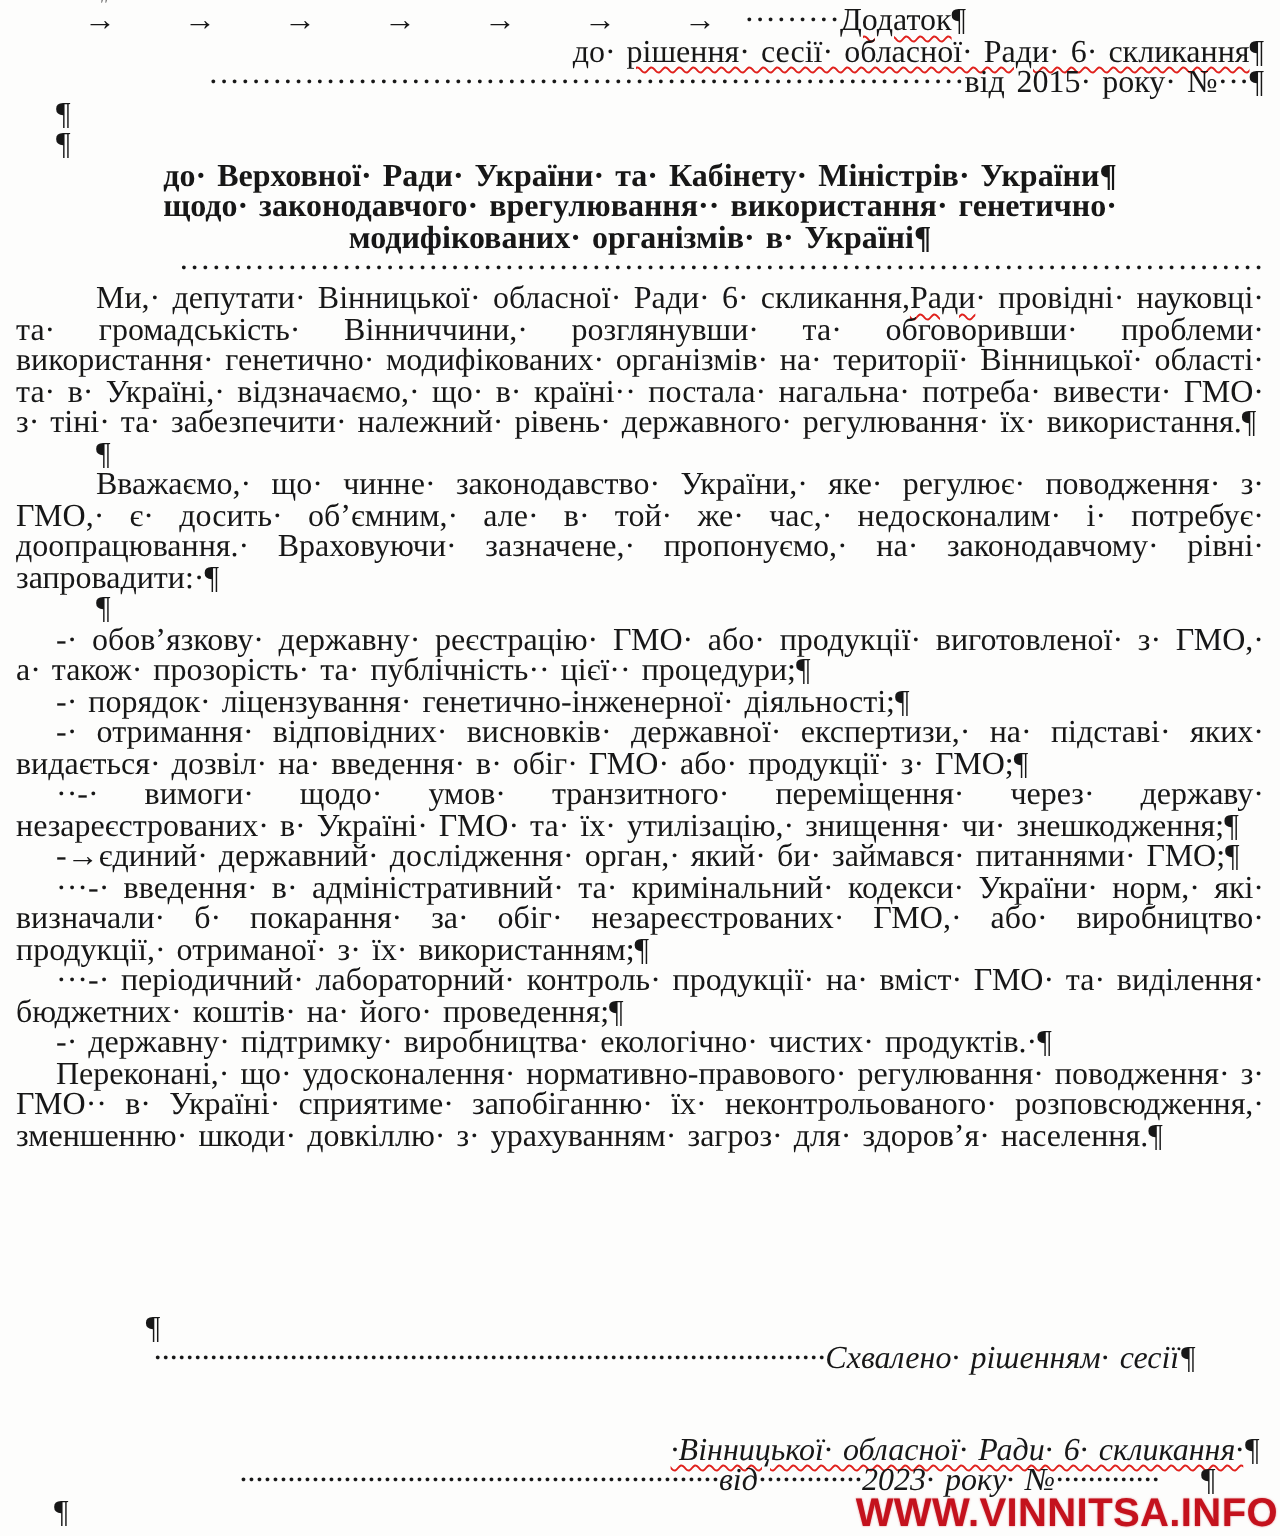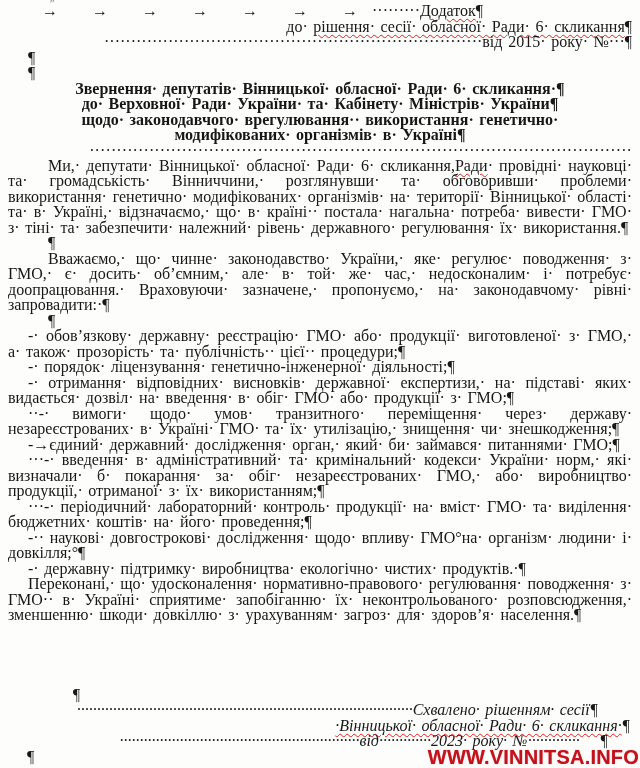--- a/index.html
+++ b/index.html
@@ -25,21 +25,21 @@
   .dotline{text-align:right;white-space:nowrap;overflow:hidden;height:15px;letter-spacing:0.1px;}
   
   .para{text-align:justify;text-indent:40px;}
   .li{text-align:justify;text-indent:20px;}
   
   .sq{text-decoration-line:underline;text-decoration-style:wavy;
       text-decoration-color:#e0201c;text-decoration-thickness:1px;text-underline-offset:2px;}
   
   .closing{position:absolute;left:8px;right:8px;bottom:4px;font-style:italic;}
   .c1{text-align:right;padding-right:34px;white-space:nowrap;}
-  .c2{text-align:right;padding-right:2px;white-space:nowrap;}
+  .c2{text-align:right;padding-right:2px;white-space:nowrap;margin-top:30px;}
   .c3{text-align:right;padding-right:24px;white-space:nowrap;}
   .c3 .tail-pilcrow{margin-left:20px;}
   .c4{font-style:normal;}
   .watermark{
     position:absolute;right:1px;bottom:1px;
     font-family:"Liberation Sans","DejaVu Sans",sans-serif;
     font-weight:bold;font-size:20px;line-height:20px;letter-spacing:0.2px;
     color:#c4121d;text-shadow:0 0 1px rgba(196,18,29,.55);
   }
 </style>
@@ -59,40 +59,38 @@
       <span>від</span>
       <span class="gap90"></span>
       <span>2015· року· №···</span>
       <span>¶</span>
   </div>
 
   <div class="e20">¶</div>
   <div class="e20">¶</div>
 
   <div>
-    <div class="title-line">Звернення· депутатів· Вінницької· обласної· Ради· 6· скликання·¶</div>
     <div class="title-line">до· Верховної· Ради· України· та· Кабінету· Міністрів· України¶</div>
     <div class="title-line">щодо· законодавчого· врегулювання·· використання· генетично·</div>
     <div class="title-line">модифікованих· організмів· в· Україні¶</div>
   </div>
   <div class="dotline">····································································································</div>
 
   <div>
     <div class="para"><span>Ми,· депутати· Вінницької· обласної· Ради· 6· скликання,</span><span class="sq">Ради</span><span>· провідні· науковці· та· громадськість· Вінниччини,· розглянувши· та· обговоривши· проблеми· використання· генетично· модифікованих· організмів· на· території· Вінницької· області· та· в· Україні,· відзначаємо,· що· в· країні·· постала· нагальна· потреба· вивести· ГМО· з· тіні· та· забезпечити· належний· рівень· державного· регулювання· їх· використання.¶</span></div>
     <div class="e40">¶</div>
     <div class="para">Вважаємо,· що· чинне· законодавство· України,· яке· регулює· поводження· з· ГМО,· є· досить· об’ємним,· але· в· той· же· час,· недосконалим· і· потребує· доопрацювання.· Враховуючи· зазначене,· пропонуємо,· на· законодавчому· рівні· запровадити:·¶</div>
     <div class="e40">¶</div>
     <div class="li">-· обов’язкову· державну· реєстрацію· ГМО· або· продукції· виготовленої· з· ГМО,· а· також· прозорість· та· публічність·· цієї·· процедури;¶</div>
     <div class="li">-· порядок· ліцензування· генетично-інженерної· діяльності;¶</div>
     <div class="li">-· отримання· відповідних· висновків· державної· експертизи,· на· підставі· яких· видається· дозвіл· на· введення· в· обіг· ГМО· або· продукції· з· ГМО;¶</div>
     <div class="li">··-· вимоги· щодо· умов· транзитного· переміщення· через· державу· незареєстрованих· в· Україні· ГМО· та· їх· утилізацію,· знищення· чи· знешкодження;¶</div>
     <div class="li">-→єдиний· державний· дослідження· орган,· який· би· займався· питаннями· ГМО;¶</div>
     <div class="li">···-· введення· в· адміністративний· та· кримінальний· кодекси· України· норм,· які· визначали· б· покарання· за· обіг· незареєстрованих· ГМО,· або· виробництво· продукції,· отриманої· з· їх· використанням;¶</div>
     <div class="li">···-· періодичний· лабораторний· контроль· продукції· на· вміст· ГМО· та· виділення· бюджетних· коштів· на· його· проведення;¶</div>
-    <div class="li">-·· наукові· довгострокові· дослідження· щодо· впливу· ГМО°на· організм· людини· і· довкілля;°¶</div>
     <div class="li">-· державну· підтримку· виробництва· екологічно· чистих· продуктів.·¶</div>
     <div class="li">Переконані,· що· удосконалення· нормативно-правового· регулювання· поводження· з· ГМО·· в· Україні· сприятиме· запобіганню· їх· неконтрольованого· розповсюдження,· зменшенню· шкоди· довкіллю· з· урахуванням· загроз· для· здоров’я· населення.¶</div>
   </div>
 
   <div class="closing">
     <div class="e64">¶</div>
     <div class="c1"><span>····················································································</span><span>Схвалено· рішенням· сесії</span><span>¶</span></div>
     <div class="c2"><span class="sq">·Вінницької· обласної· Ради· 6· скликання·</span><span>¶</span></div>
     <div class="c3"><span>····························································</span><span>від</span><span>·············</span><span>2023· року· №</span><span>·············</span><span class="tail-pilcrow">¶</span></div>
     <div class="c4 e19">¶</div>

